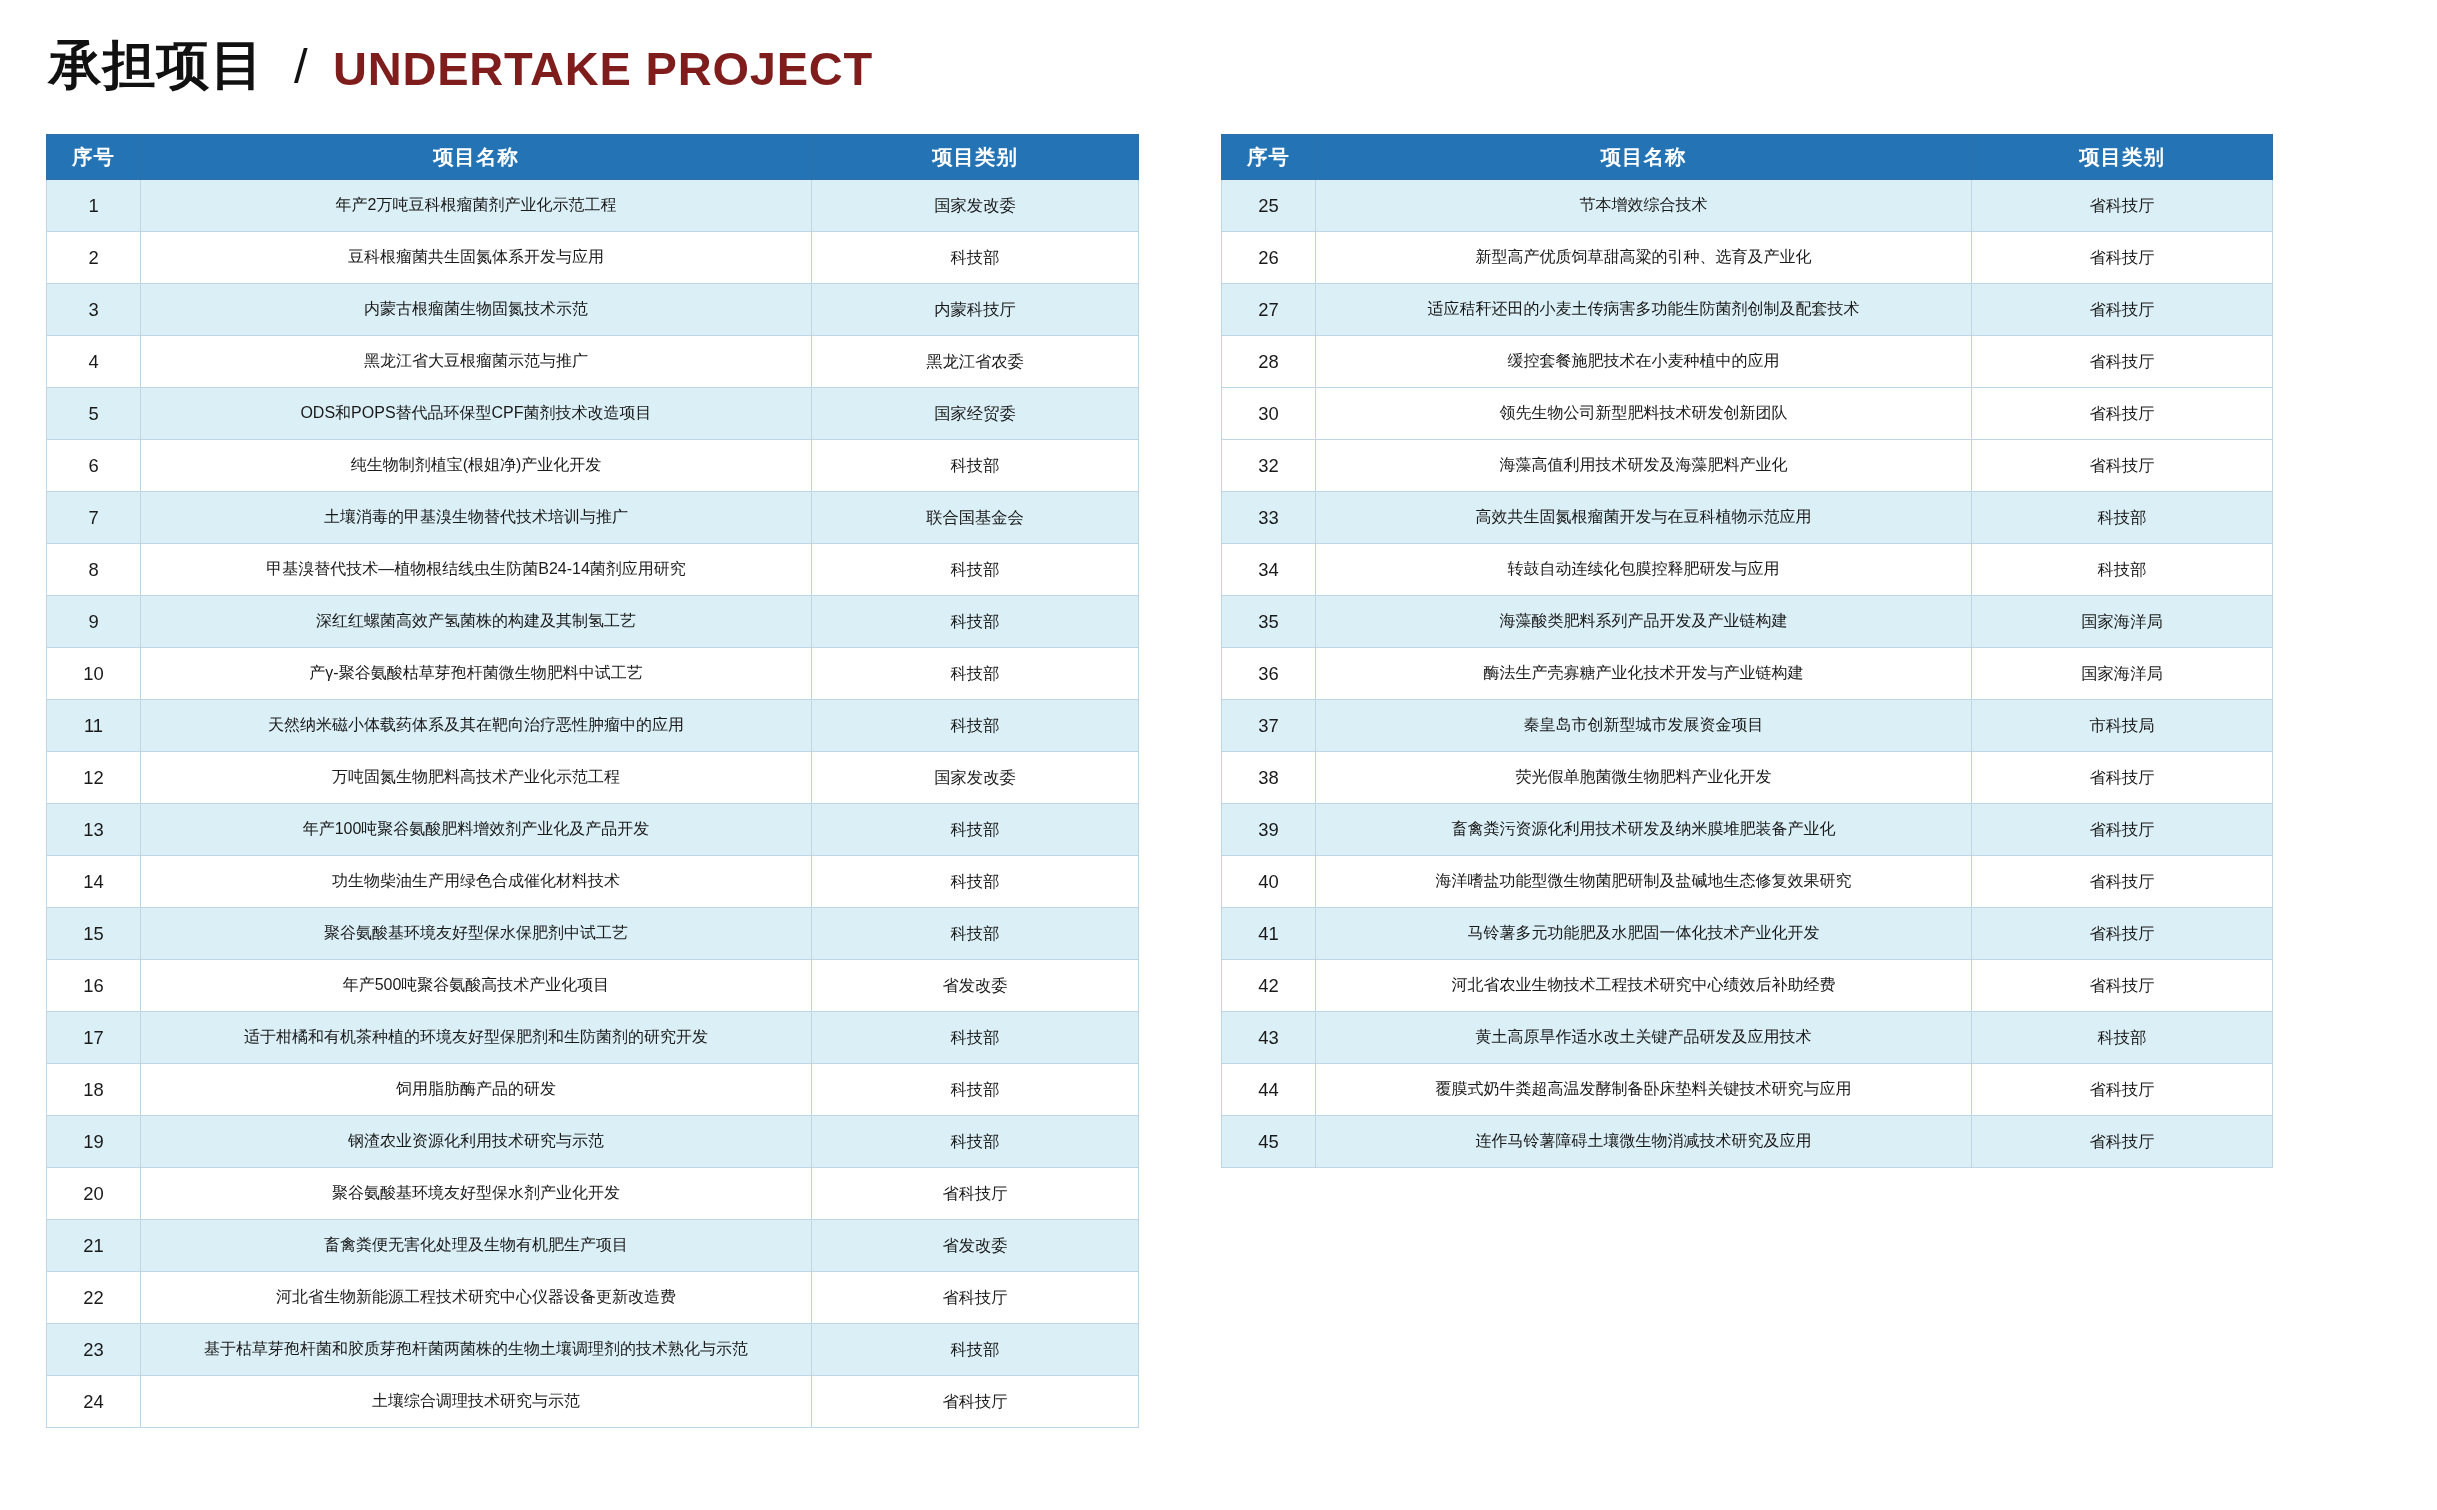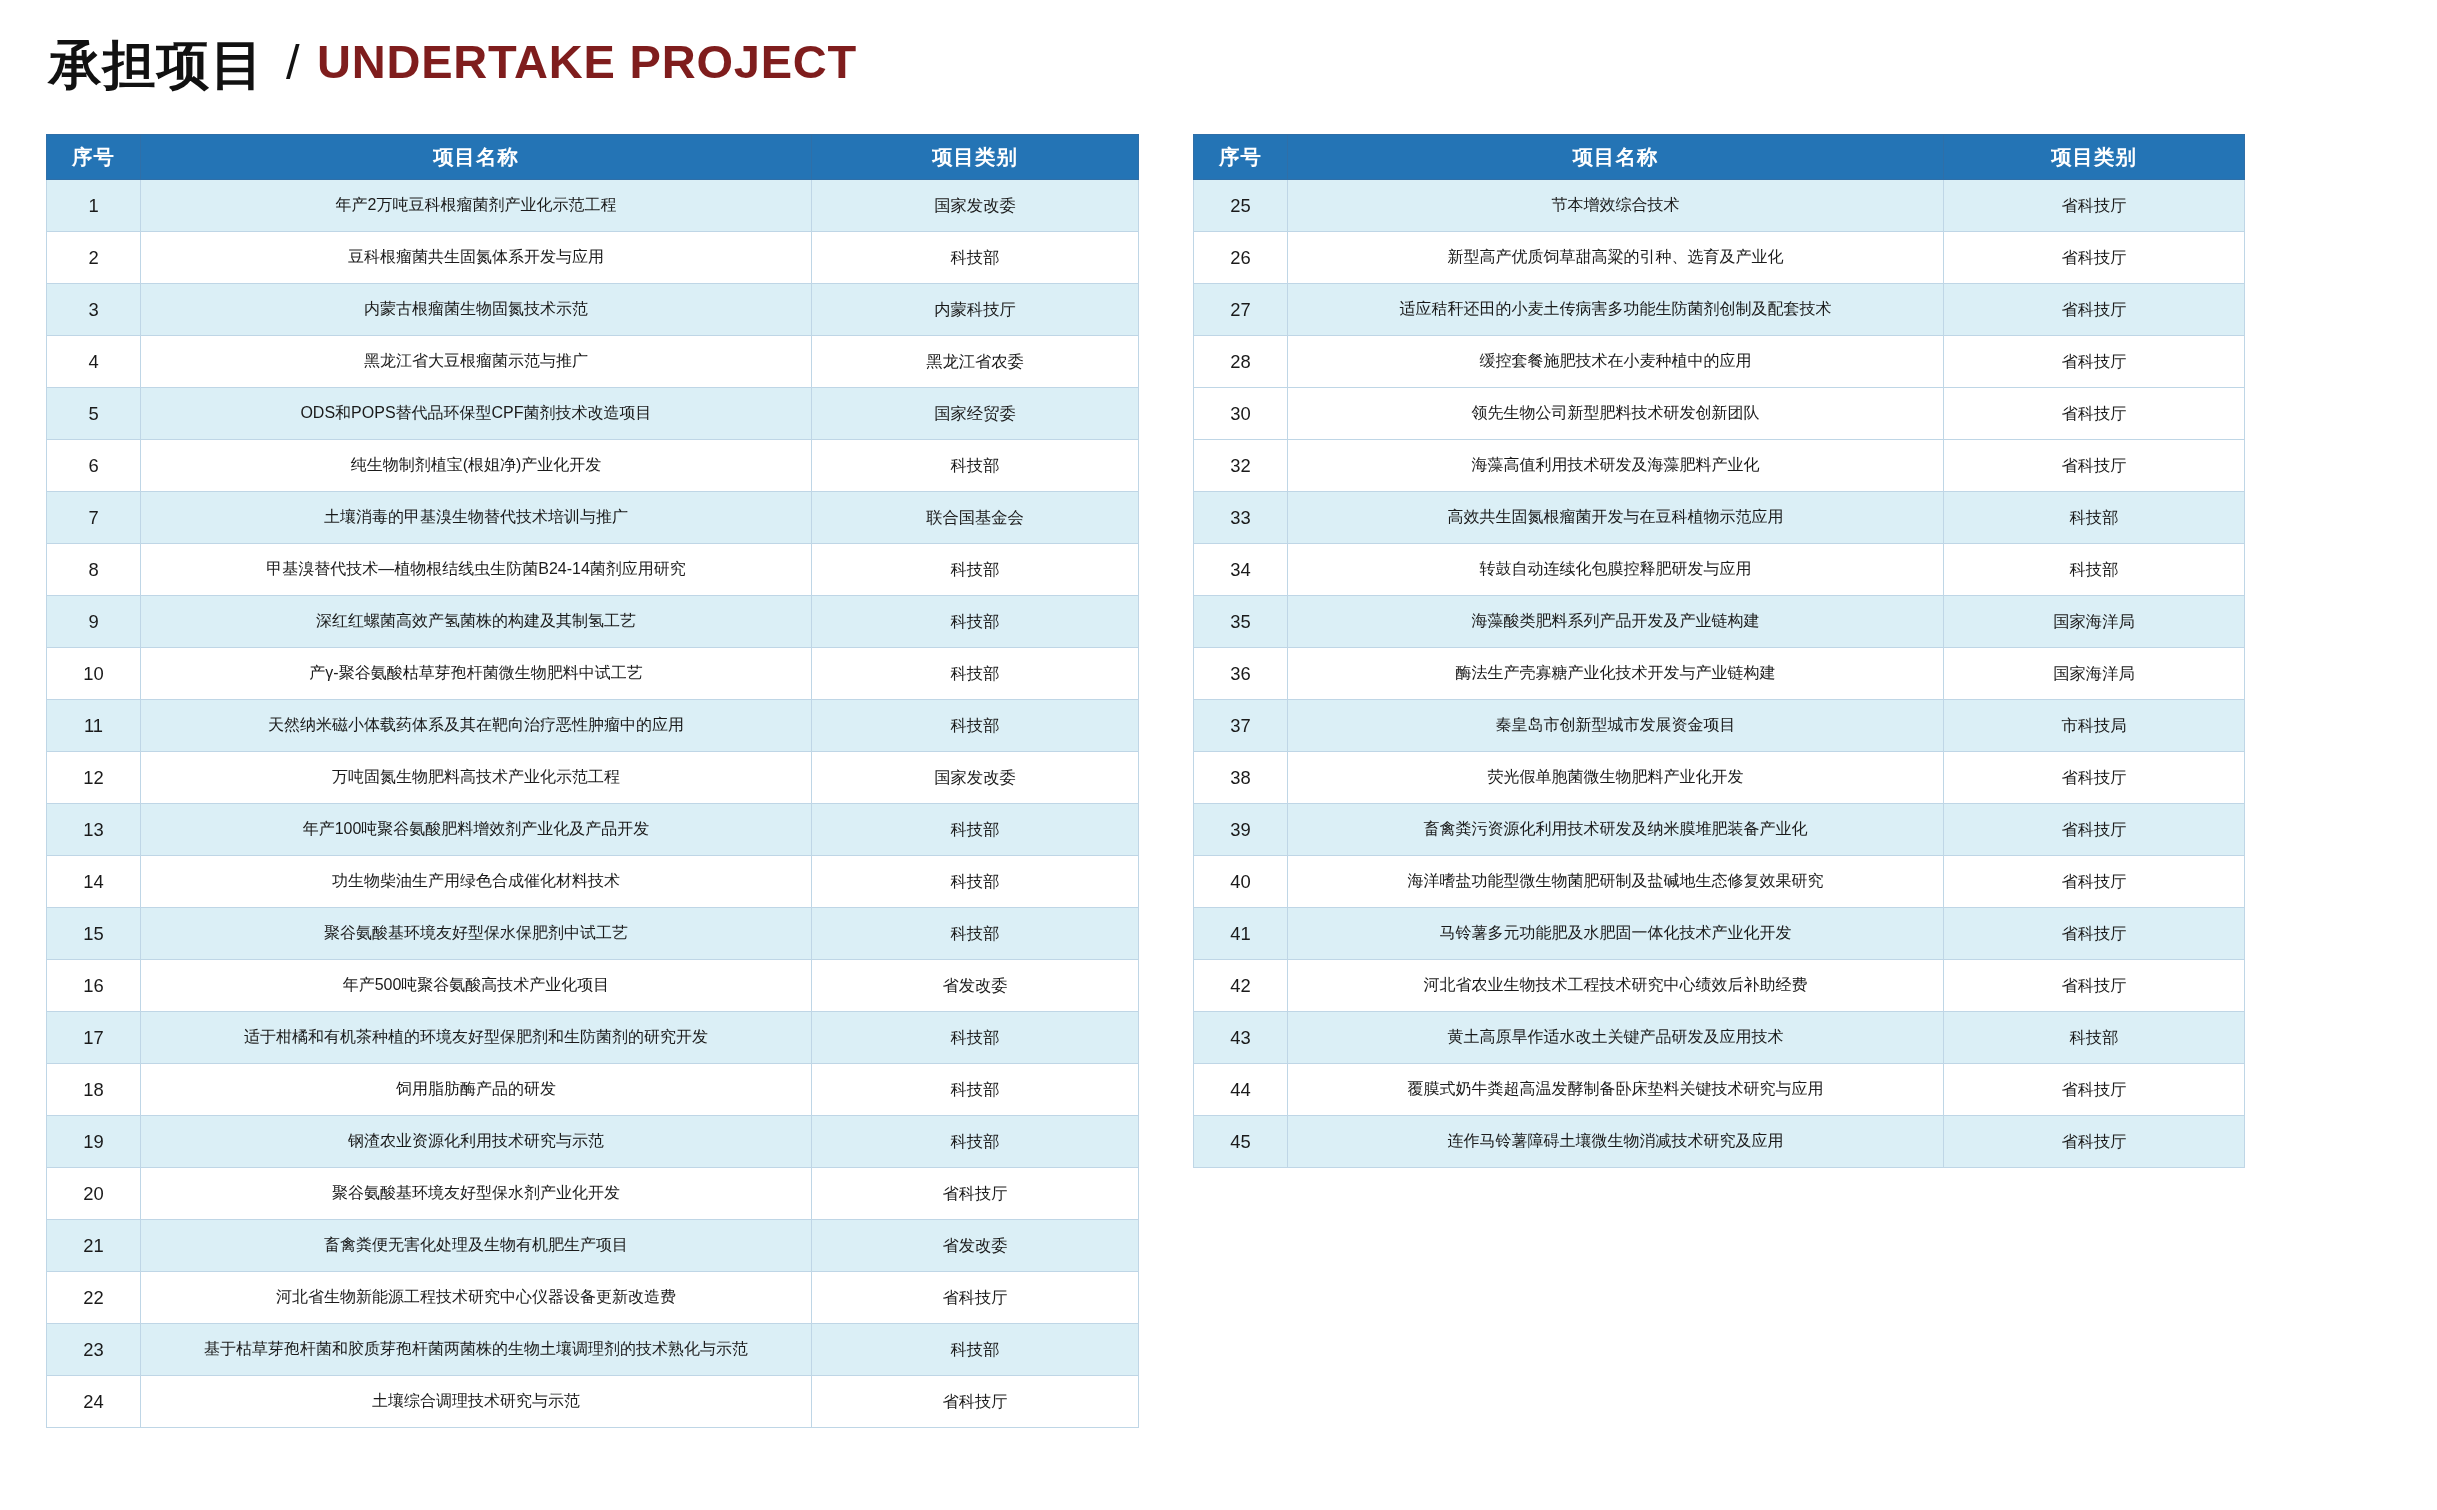--- a/index.html
+++ b/index.html
@@ -16,22 +16,22 @@
   }
   .page {
     position: relative;
     width: 2438px;
     height: 1510px;
     box-sizing: border-box;
     padding: 36px 46px 0 46px;
   }
   .title-row {
     display: flex;
-    align-items: flex-start;
-    gap: 4px;
+    align-items: flex-end;
+    gap: 12px;
     margin-left: 2.6px;
     margin-bottom: 31px;
   }
   .title-cn {
     font-size: 53px;
     font-weight: 700;
     letter-spacing: 1px;
     color: #111111;
     line-height: 1.1;
   }
@@ -45,21 +45,21 @@
   .title-en {
     font-size: 47px;
     font-weight: 700;
     letter-spacing: 0.8px;
     color: #7f1d1d;
     line-height: 1.1;
   }
 
   .tables {
     display: flex;
-    gap: 54px;
+    gap: 82px;
     align-items: flex-start;
     margin-top: 40px;
   }
   table.proj {
     border-collapse: collapse;
     table-layout: fixed;
     border: 1px solid #2f6fa8;
     background: #ffffff;
   }
   table.proj.left { width: 1093px; }

